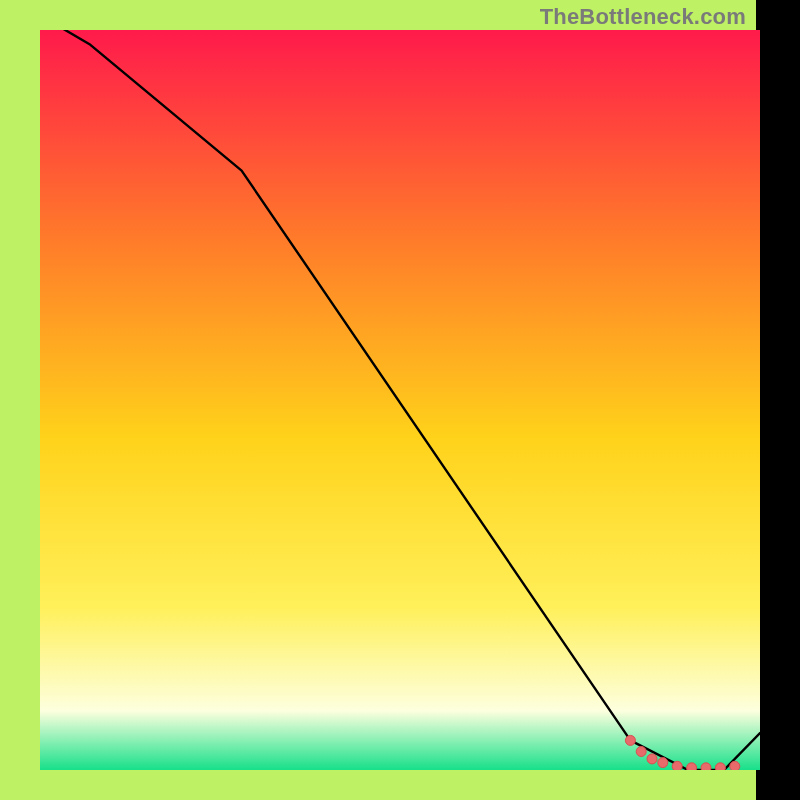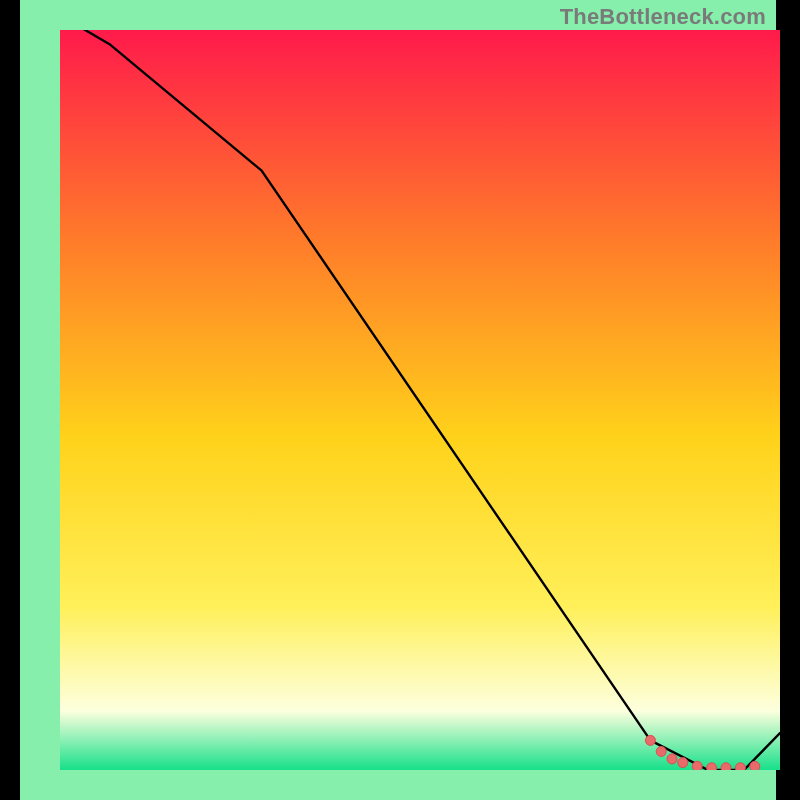--- a/index.html
+++ b/index.html
@@ -8,22 +8,21 @@
     width: 800px;
     height: 800px;
     background: #000;
     font-family: Arial, Helvetica, sans-serif;
     overflow: hidden;
   }
   .frame {
     position: relative;
     width: 756px;
     height: 800px;
-    background: #86efac;
-    margin-left: 20px;
+    background: #bef264;
   }
   .attribution {
     position: absolute;
     top: 4px;
     right: 10px;
     color: #7a7a7a;
     font-size: 22px;
     font-weight: 600;
     letter-spacing: 0.2px;
   }

